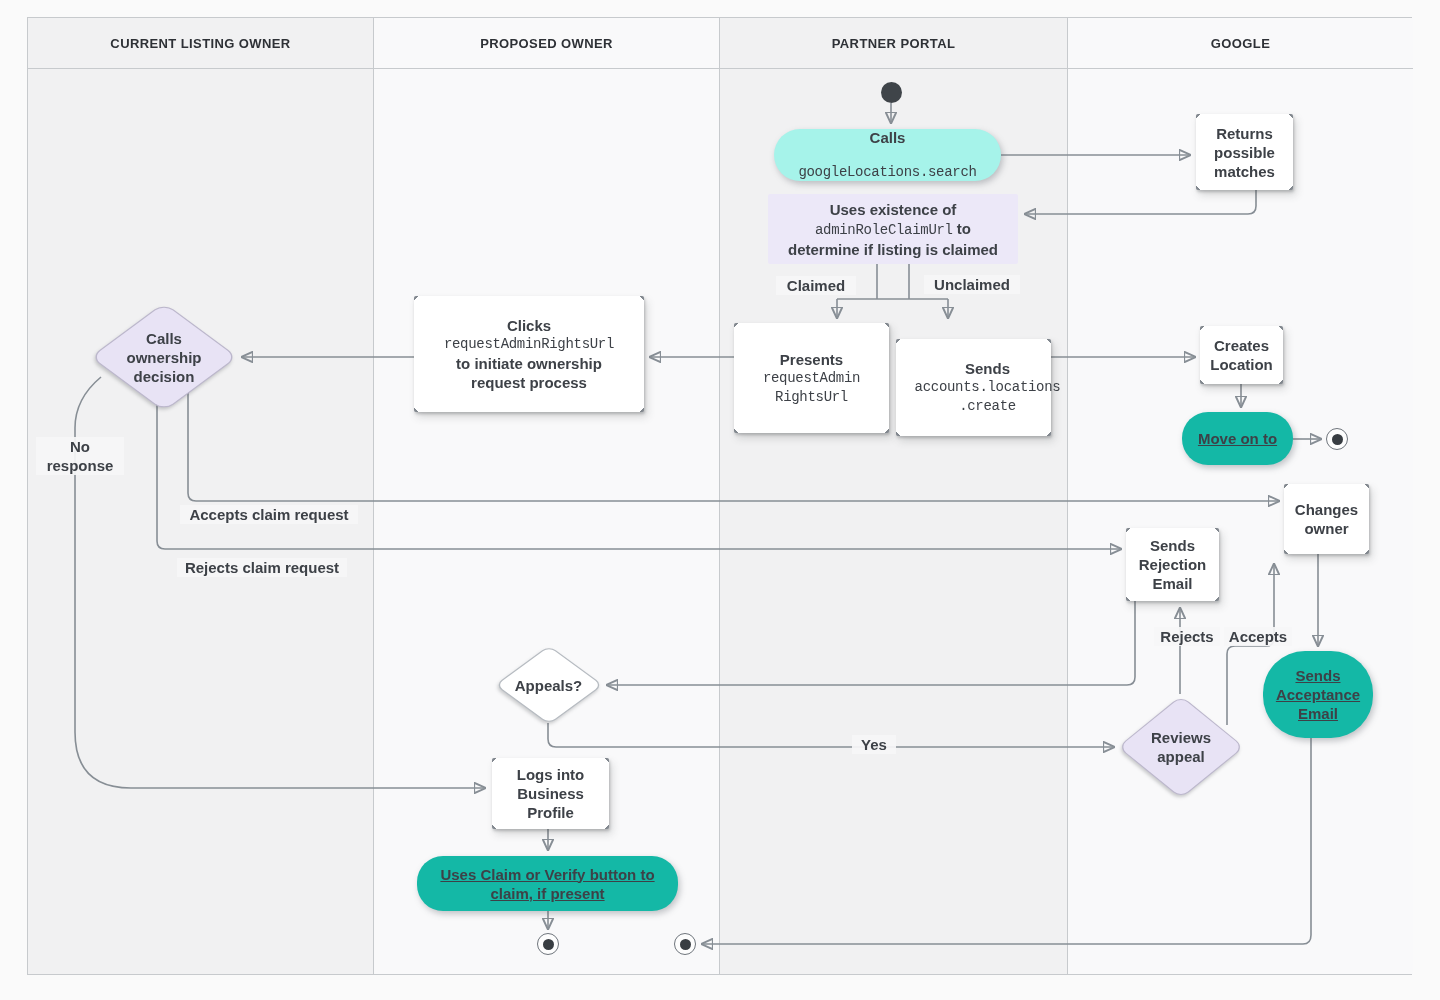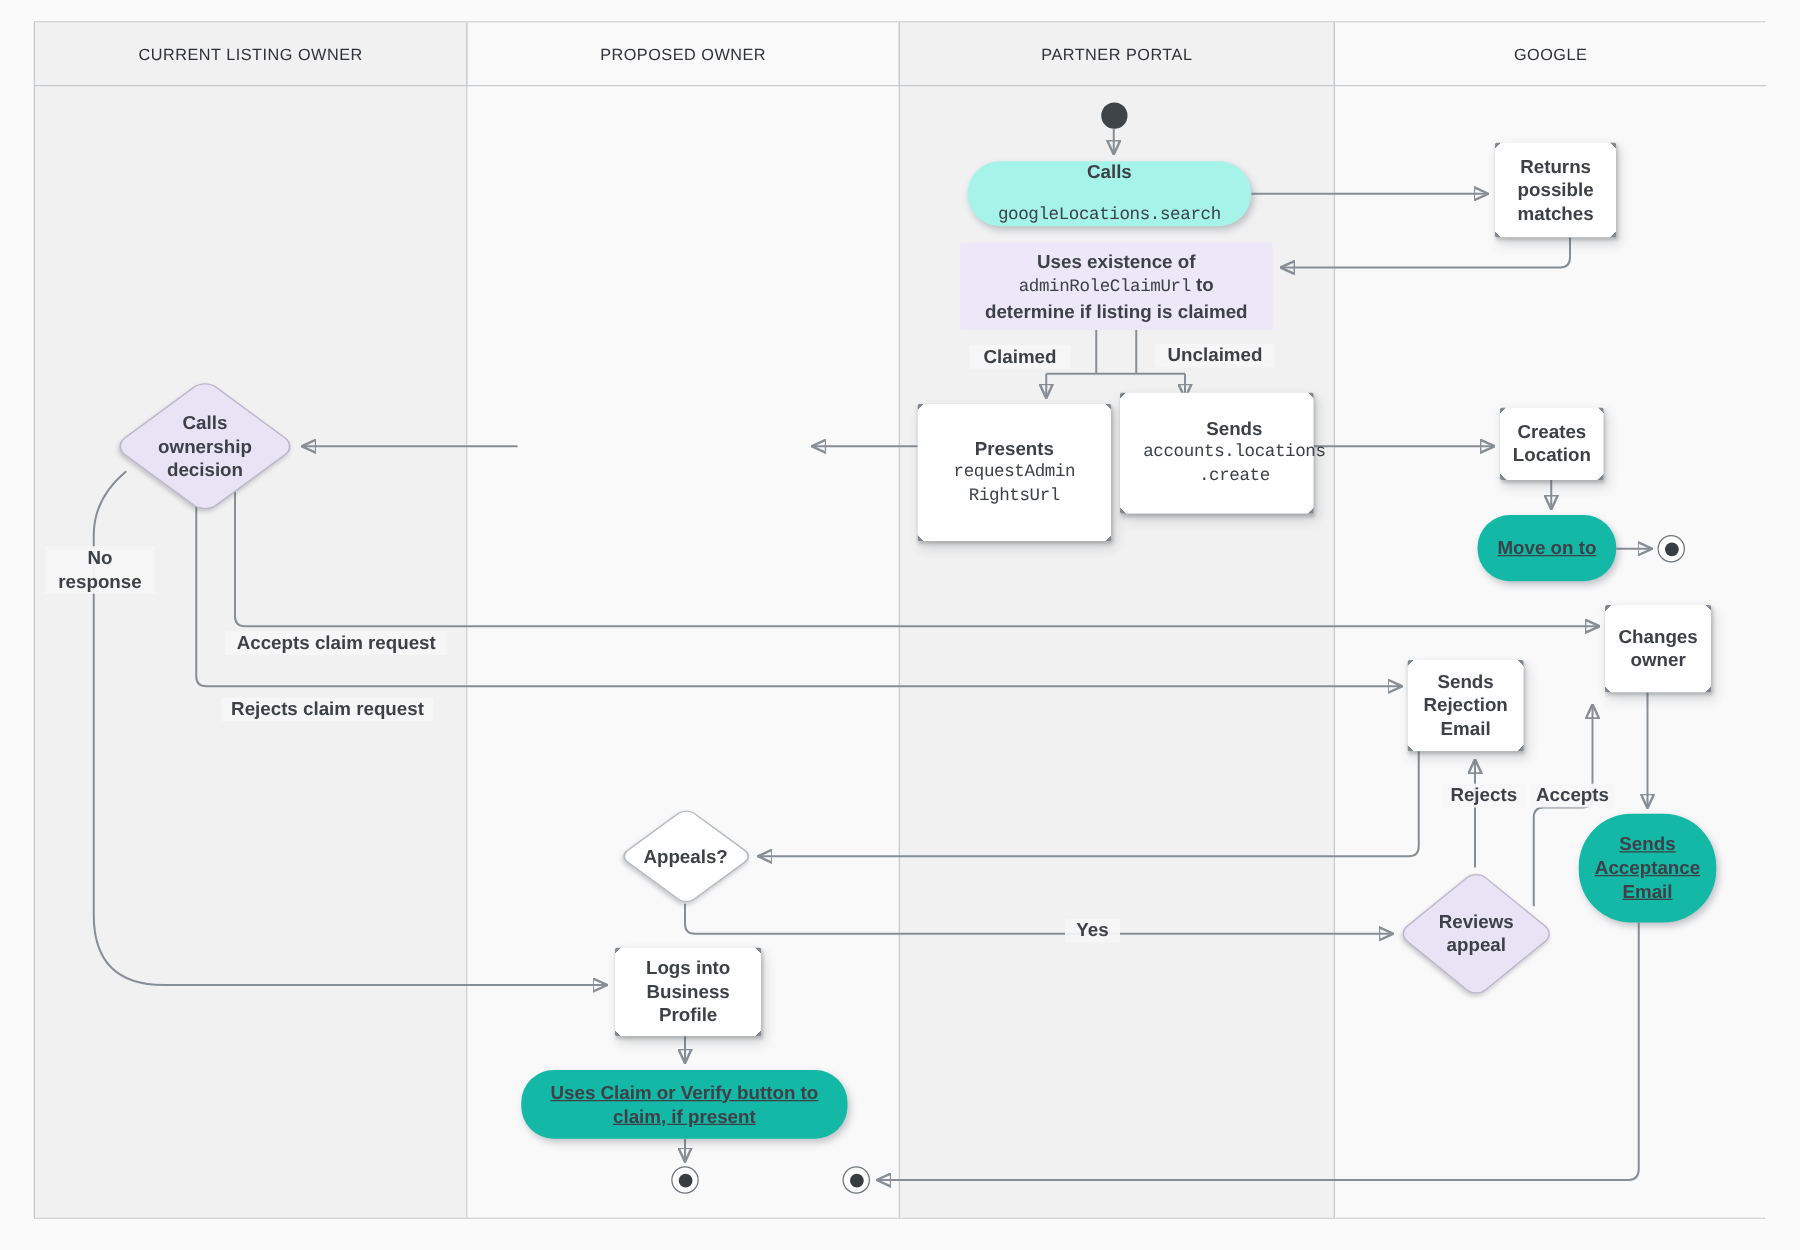--- a/index.html
+++ b/index.html
@@ -13,21 +13,21 @@
     position:absolute;left:27px;top:17px;width:1385px;height:958px;
     border:1px solid #c7cacd;box-sizing:border-box;background:#f6f6f7;
   }
   .lane{position:absolute;top:0;height:956px;border-right:1px solid #c7cacd;box-sizing:border-box;}
   .lane:last-child{border-right:none;}
   .lane.odd{background:#f1f1f2;}
   .lane.even{background:#f9f9fa;}
   .lane-header{
     position:absolute;top:0;height:51px;display:flex;align-items:center;justify-content:center;
     border-bottom:1px solid #c7cacd;border-right:1px solid #c7cacd;box-sizing:border-box;
-    font-size:13px;font-weight:normal;letter-spacing:.4px;color:#2e3136;z-index:5;
+    font-size:13px;font-weight:bold;letter-spacing:.4px;color:#2e3136;z-index:5;
   }
   svg.edges{position:absolute;left:0;top:0;z-index:2;}
   svg.edges path{stroke:#878e95;stroke-width:1.6;fill:none;}
   .node{position:absolute;z-index:3;display:flex;flex-direction:column;align-items:center;justify-content:center;
         text-align:center;font-size:15px;font-weight:bold;line-height:19px;box-sizing:border-box;}
   .proc{
     background:#ffffff;border-radius:2px;
     box-shadow:1px 2px 3px rgba(60,64,67,.28), 3px 5px 9px rgba(60,64,67,.18);
     background-image:
       linear-gradient(135deg,#81878e 0 3.5px,transparent 3.5px),
@@ -128,26 +128,32 @@
       <span><span class="code">adminRoleClaimUrl</span><span> to</span></span>
       <span>determine if listing is claimed</span>
     </div>
 
     <div class="node proc" style="left:706px;top:305px;width:155px;height:110px;">
       <span>Presents</span>
       <span class="code">requestAdmin</span>
       <span class="code">RightsUrl</span>
     </div>
 
-    <div class="node proc" style="left:868px;top:296px;width:155px;height:97px;padding-left:34px;">
+    <div class="node proc" style="left:868px;top:321px;width:155px;height:97px;padding-left:34px;">
       <span>Sends</span>
       <span class="code">accounts.locations</span>
       <span class="code">.create</span>
     </div>
 
+    <div class="node proc" style="left:386px;top:278px;width:230px;height:116px;">
+      <span>Clicks</span>
+      <span class="code">requestAdminRightsUrl</span>
+      <span>to initiate ownership</span>
+      <span>request process</span>
+    </div>
 
     <div class="node diamond lav" style="left:64px;top:287px;width:144px;height:104px;">
       <div class="dshape" style="width:75px;height:75px;transform:translate(-50%,-50%) scaleX(1.36) rotate(45deg);"></div>
       <span class="dtext" style="width:100px;">Calls ownership decision</span>
     </div>
 
     <div class="node proc" style="left:1172px;top:308px;width:83px;height:58px;">
       <span>Creates Location</span>
     </div>
 

